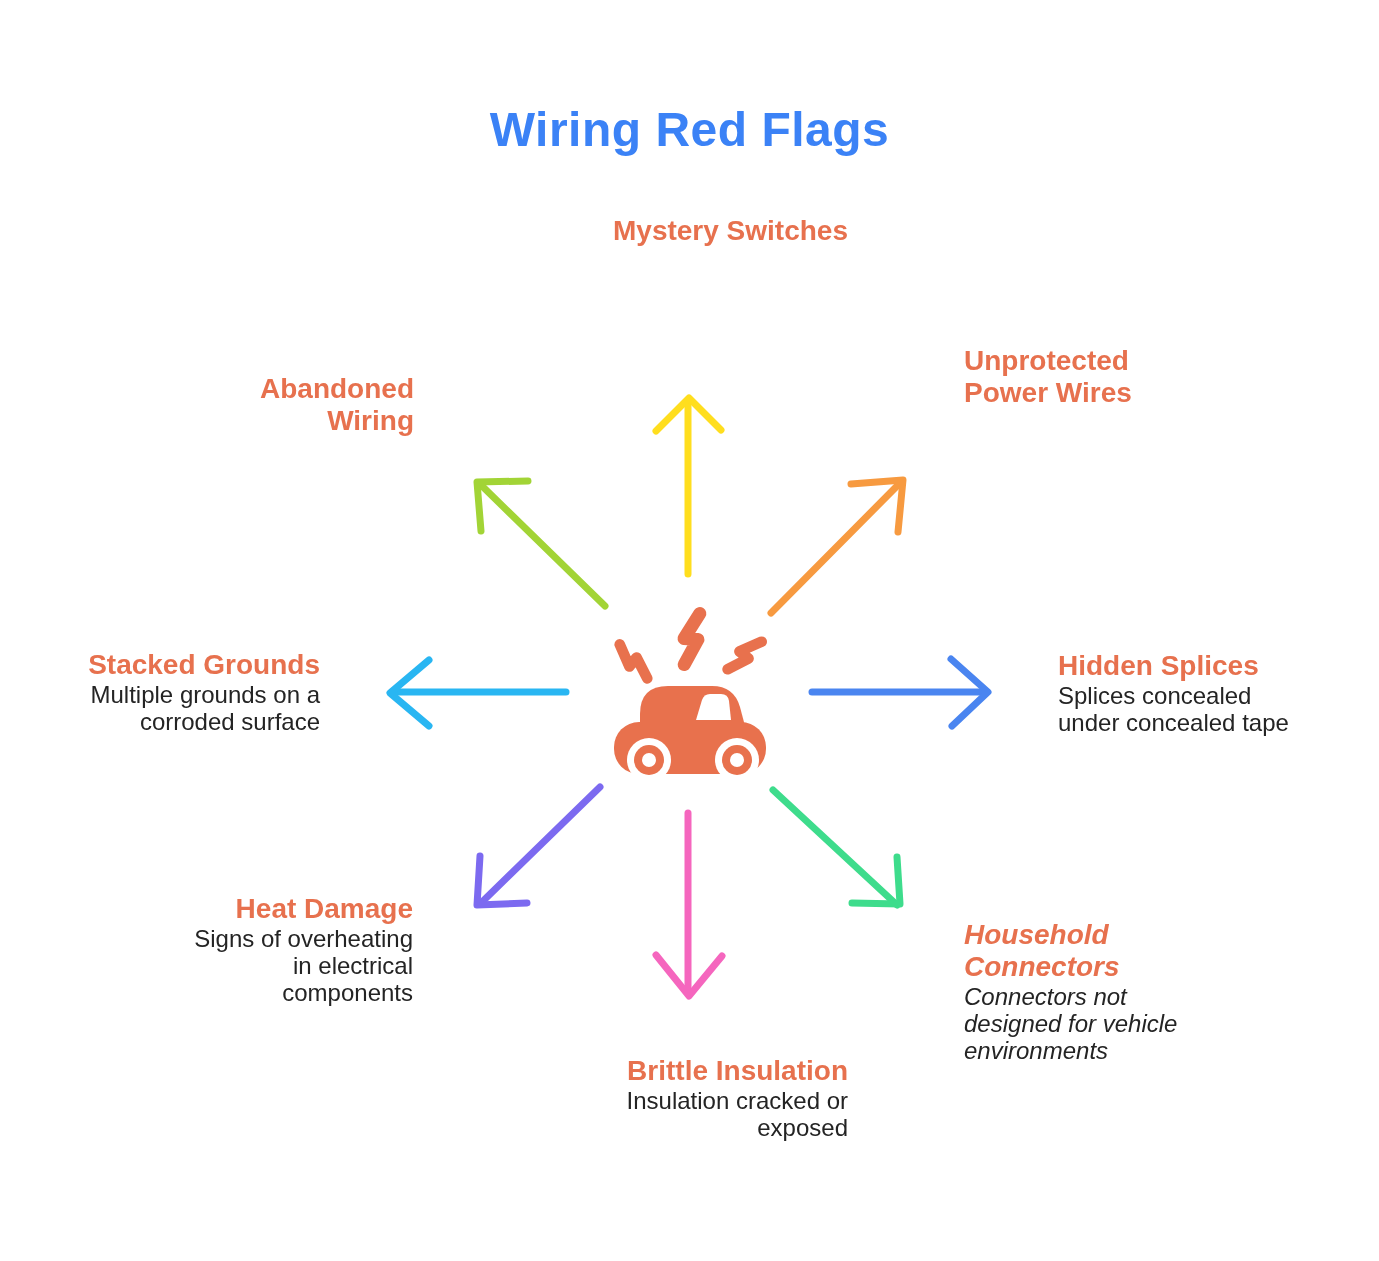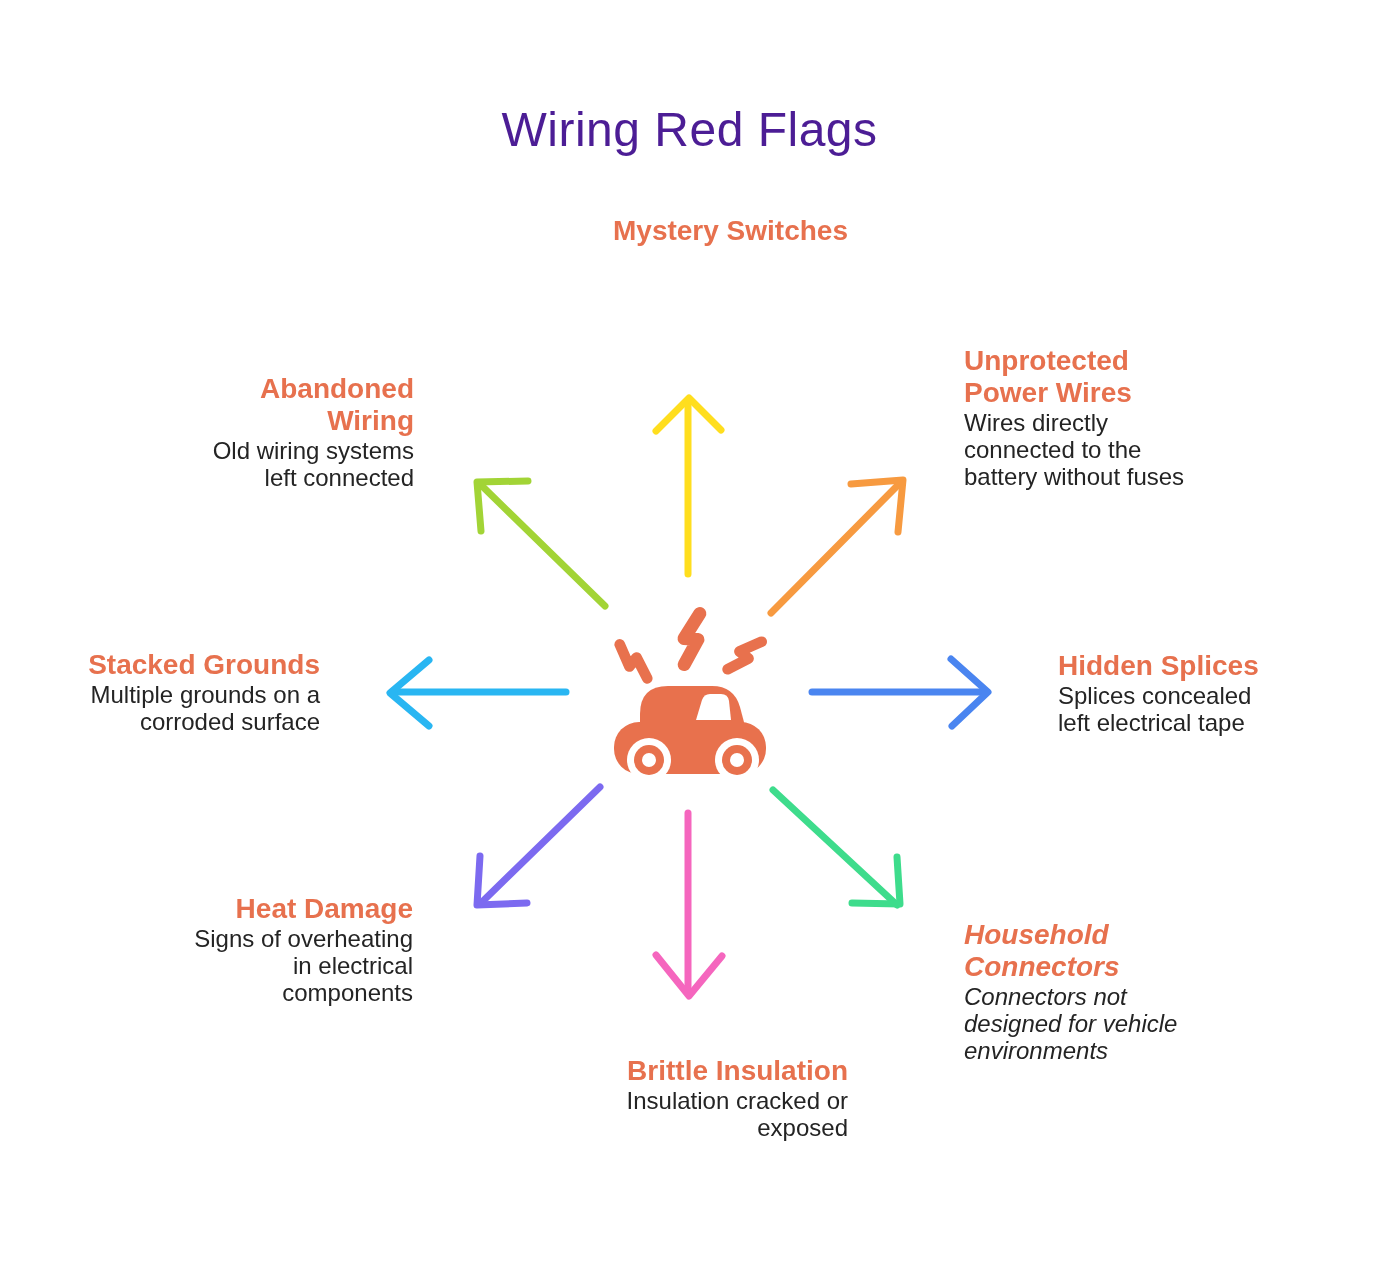--- a/index.html
+++ b/index.html
@@ -6,22 +6,22 @@
   .canvas{
     position:relative;
     width:1379px;height:1261px;
     background:#ffffff;
     font-family:"Liberation Sans","DejaVu Sans",sans-serif;
     overflow:hidden;
   }
   .title{
     position:absolute;top:104px;left:0;right:0;
     margin:0;text-align:center;
-    font-size:48px;line-height:52px;font-weight:normal;
-    color:#4c1d95;letter-spacing:0.5px;
+    font-size:48px;line-height:52px;font-weight:bold;
+    color:#3b82f6;letter-spacing:0.5px;
   }
   .arrow-layer{position:absolute;top:0;left:0;width:1379px;height:1261px;}
   .arrow path{fill:none;stroke-width:7;stroke-linecap:round;stroke-linejoin:round;}
   .bolts path{fill:none;stroke-width:13;stroke-linecap:round;stroke-linejoin:round;}
   .item{position:absolute;}
   .item .heading{
     font-size:28px;line-height:32px;font-weight:bold;
     color:#E7714E;white-space:pre-line;
   }
   .item .desc{
@@ -102,29 +102,26 @@
     </g>
   </svg>
 
   <div class="item pos-mystery align-center">
     <div class="heading">Mystery Switches</div>
   </div>
 
   <div class="item pos-unprotected align-left">
     <div class="heading">Unprotected
 Power Wires</div>
-    <div class="desc">Wires directly
-connected to the
-battery without fuses</div>
   </div>
 
   <div class="item pos-hidden align-left">
     <div class="heading">Hidden Splices</div>
     <div class="desc">Splices concealed
-left electrical tape</div>
+under concealed tape</div>
   </div>
 
   <div class="item pos-household align-left">
     <div class="heading">Household
 Connectors</div>
     <div class="desc">Connectors not
 designed for vehicle
 environments</div>
   </div>
 
@@ -143,17 +140,15 @@
 
   <div class="item pos-stacked align-right">
     <div class="heading">Stacked Grounds</div>
     <div class="desc">Multiple grounds on a
 corroded surface</div>
   </div>
 
   <div class="item pos-abandoned align-right">
     <div class="heading">Abandoned
 Wiring</div>
-    <div class="desc">Old wiring systems
-left connected</div>
   </div>
 
 </div>
 
 </body></html>

